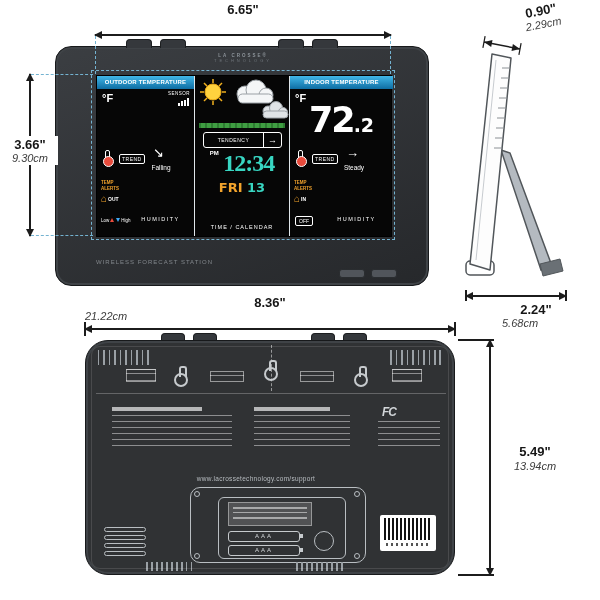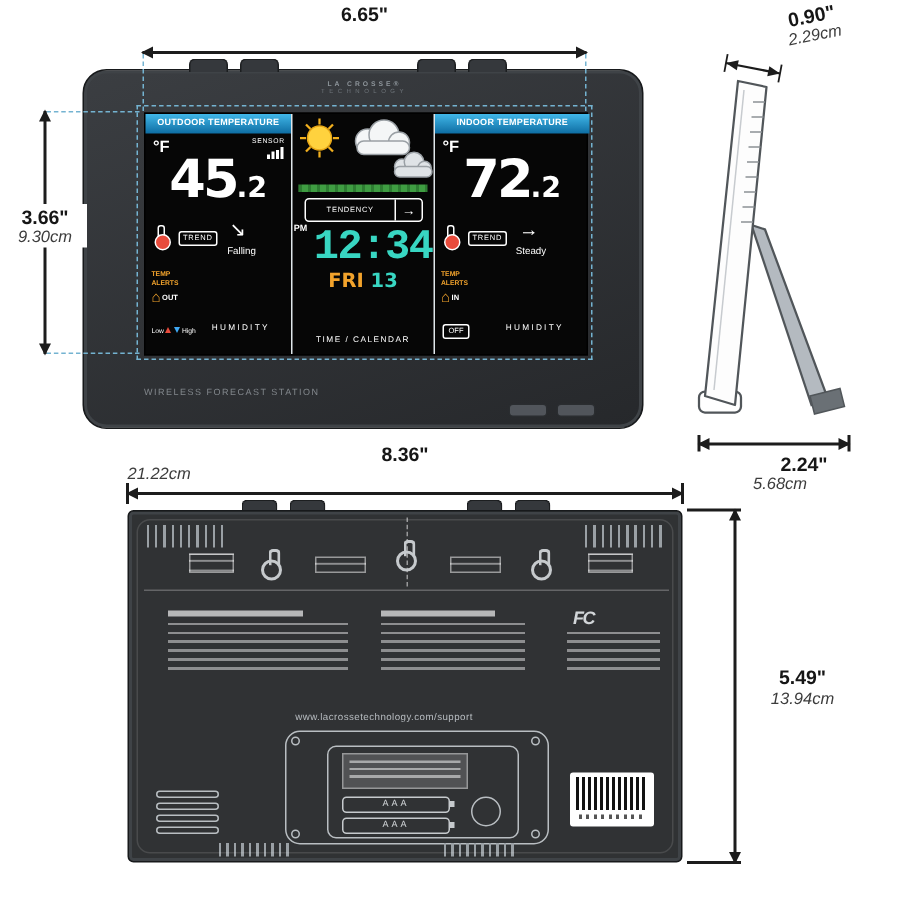--- a/index.html
+++ b/index.html
@@ -57,30 +57,30 @@
   .humval{font-size:25px;font-weight:bold;color:#41c9f2;font-family:"DejaVu Sans",sans-serif}
   .humpct{font-size:10px;color:#fff;font-weight:bold}
   .humarrow{font-size:11px;color:#41c9f2}
   .humlabel{position:absolute;left:32px;top:140px;right:2px;text-align:center;font-size:5.5px;color:#fff;letter-spacing:1.5px}
   .grass{position:absolute;left:4px;top:47px;right:4px;height:5px;background:repeating-linear-gradient(90deg,#2e7d32 0 2px,#3f9d42 2px 6px)}
   .tendency{position:absolute;left:8px;top:56px;width:79px;height:16px;border:1px solid #fff;border-radius:3px;color:#fff;display:flex;align-items:center}
   .tendency .tlab{flex:1;font-size:5px;letter-spacing:.5px;text-align:center}
   .tendency .tarr{width:18px;border-left:1px solid #fff;text-align:center;font-size:9px;line-height:14px}
   .timerow{position:absolute;left:0;right:0;top:74px;text-align:center}
   .ampm{font-size:6px;color:#fff;font-weight:bold;vertical-align:top}
-  .timeval{font-size:28px;font-weight:bold;color:#38d6c2;font-family:Liberation Mono, monospace;letter-spacing:-1px}
+  .timeval{font-size:24px;font-weight:bold;color:#38d6c2;font-family:Liberation Serif, serif;letter-spacing:-1px}
   .daterow{position:absolute;left:0;right:0;top:104px;text-align:center;font-family:"DejaVu Sans",sans-serif;font-weight:bold;font-size:13px}
   .dayname{color:#f2a32c}
   .datenum{color:#38d6c2}
   .timecaption{position:absolute;left:0;right:0;top:148px;text-align:center;font-size:5.5px;color:#fff;letter-spacing:1px}
   #station-label{position:absolute;left:40px;top:212px;font-size:6px;color:#82878c;letter-spacing:1px}
   .fbtn{position:absolute;width:26px;height:9px;background:#51555b;border:1px solid #2a2d30;border-radius:3px;top:222px}
 
   
-  #back{position:absolute;left:85px;top:340px;width:370px;height:235px;background:#303234;border:1px solid #17191b;border-radius:4px;box-shadow:inset 0 0 0 2px #3f4347}
+  #back{position:absolute;left:85px;top:340px;width:370px;height:235px;background:#303234;border:1px solid #17191b;border-radius:23px;box-shadow:inset 0 0 0 2px #3f4347}
   #back::after{content:"";position:absolute;left:5px;top:5px;right:5px;bottom:5px;border:1px solid rgba(255,255,255,.12);border-radius:9px}
   .btab{position:absolute;width:24px;height:8px;background:#35383c;border:1px solid #1c1e20;border-bottom:none;border-radius:4px 4px 0 0}
   .vents{position:absolute;height:15px;background:repeating-linear-gradient(90deg,#9aa0a5 0 1.5px,transparent 1.5px 5.5px)}
   .keyhole{position:absolute;width:14px;height:14px;border:2px solid #c6cacd;border-radius:50%}
   .keyhole::before{content:"";position:absolute;left:3px;top:-9px;width:4px;height:9px;border:2px solid #c6cacd;border-bottom:none;border-radius:3px 3px 0 0}
   .mbox{position:absolute;border:1px solid rgba(255,255,255,.5);background:repeating-linear-gradient(180deg,transparent 0 3px,rgba(255,255,255,.45) 3px 4.5px,transparent 4.5px 7px)}
   .tblock{position:absolute;background:repeating-linear-gradient(180deg,rgba(255,255,255,.45) 0 1.5px,transparent 1.5px 6px)}
   .tblock-head{position:absolute;height:4px;background:rgba(255,255,255,.65)}
   #bweb{position:absolute;left:70px;top:134px;width:200px;text-align:center;font-size:6.5px;color:#b7bcc0;letter-spacing:.3px}
   #fcc{position:absolute;left:296px;top:64px;font-size:12px;font-weight:bold;font-style:italic;color:#d2d6d9;letter-spacing:-1px}
@@ -134,21 +134,20 @@
       <div class="col" id="col-out">
         <div class="colhdr">OUTDOOR TEMPERATURE</div>
         <div class="unit">°F</div>
         <div class="sensor">SENSOR</div>
         <div class="sigbars">
           <span style="height:3px"></span>
             <span style="height:5px"></span>
             <span style="height:6px"></span>
             <span style="height:8px"></span>
         </div>
-        <div class="bigtemp"><span>45</span><span class="dec">.2</span></div>
         <div class="thermo"></div>
         <div class="trendbox">TREND</div>
         <div class="trendarrow">↘</div>
         <div class="trendtext">Falling</div>
         <div class="alertstack">
           <div>TEMP</div>
           <div>ALERTS</div>
         </div>
         <div class="houserow">⌂<span class="loc">OUT</span></div>
         <div class="lowhigh">

